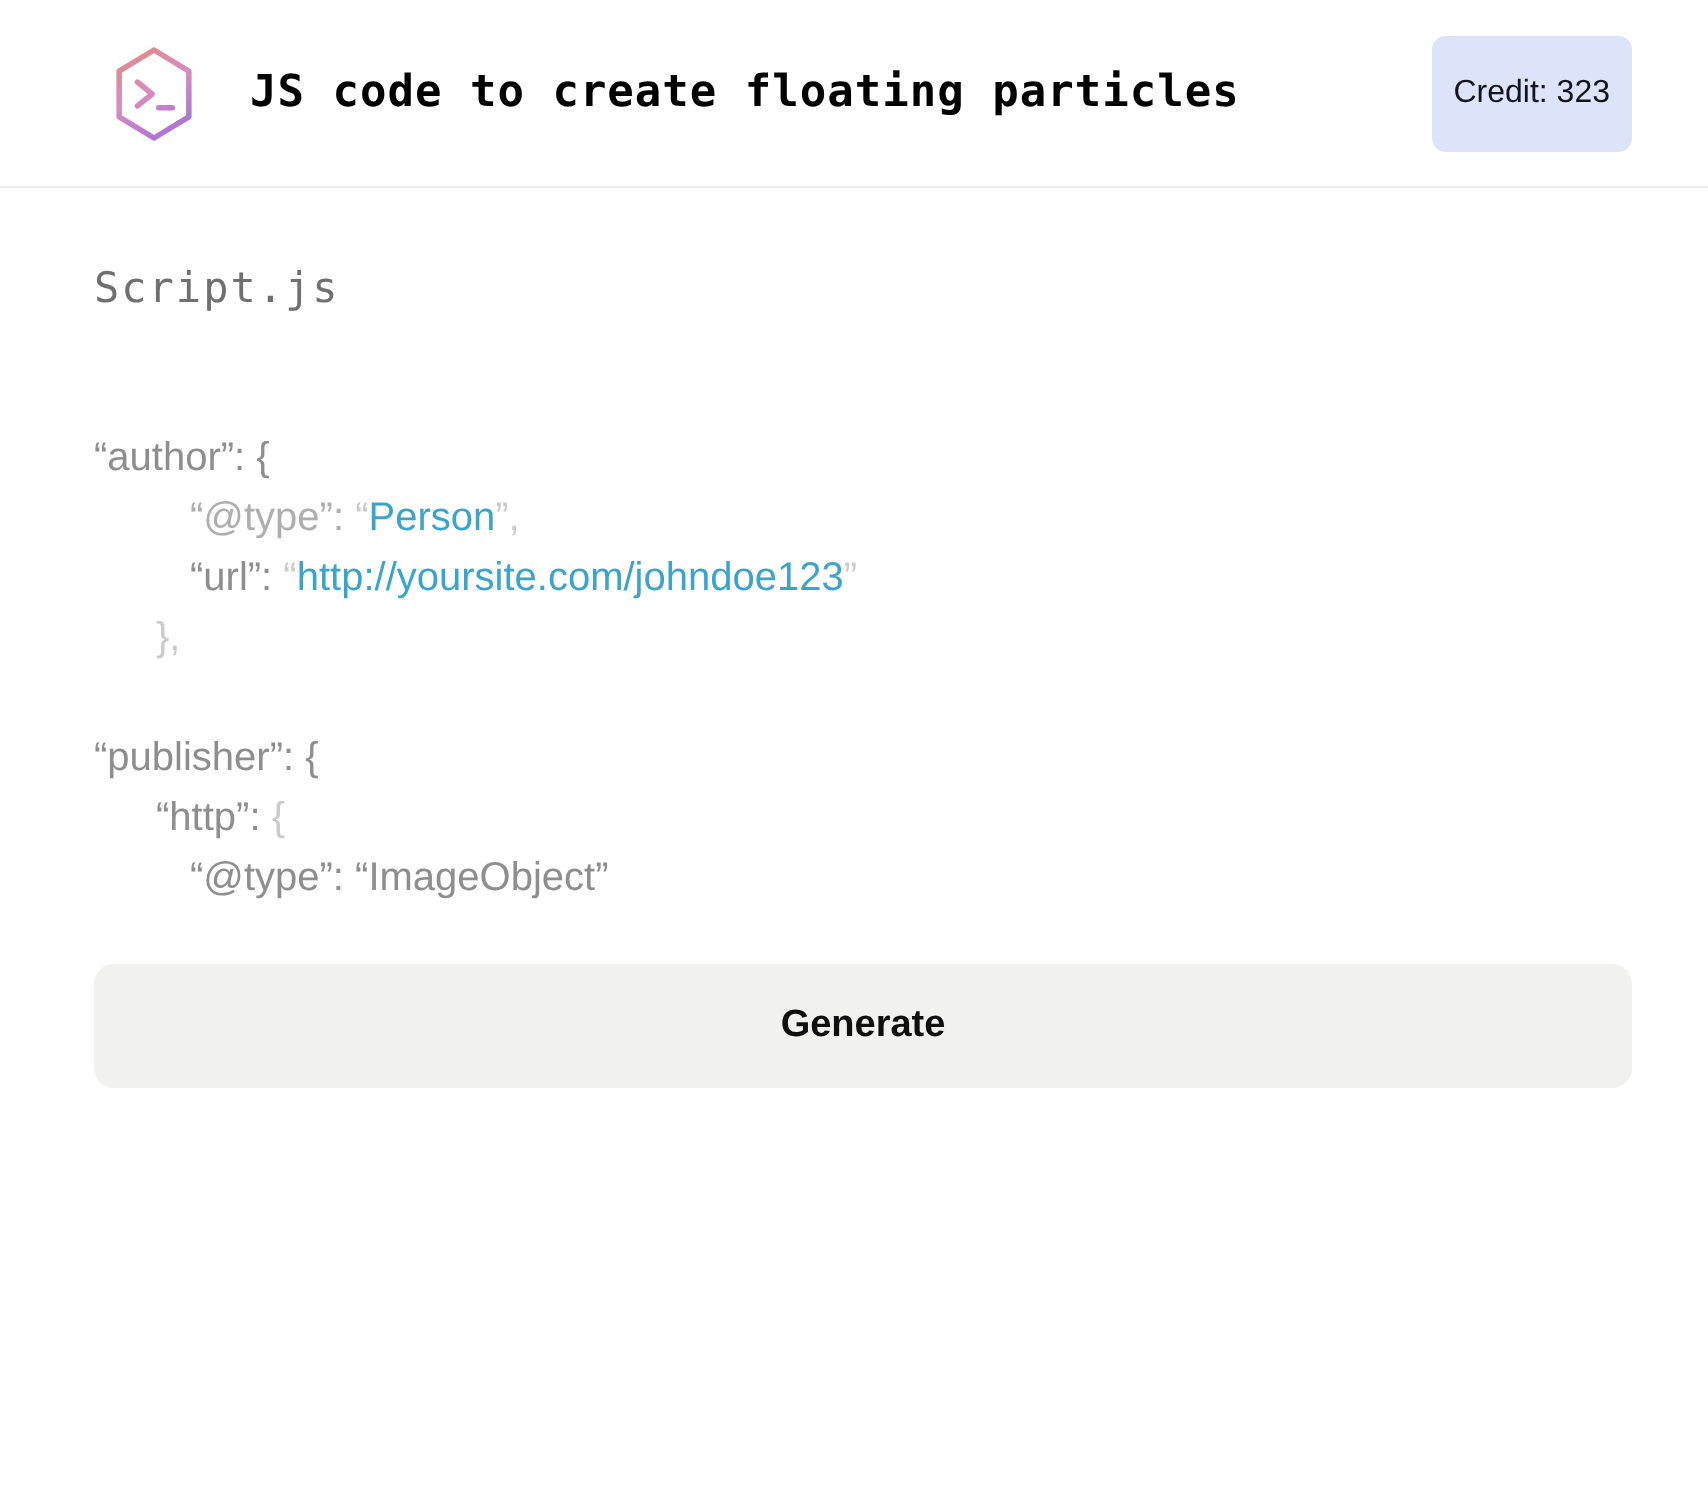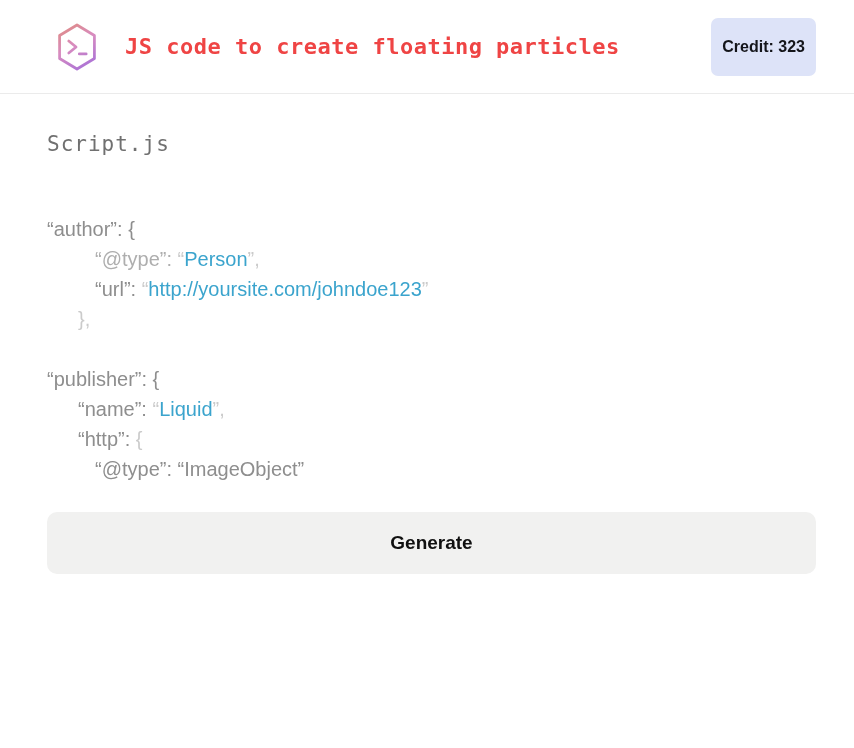--- a/index.html
+++ b/index.html
@@ -20,30 +20,30 @@
     padding: 0 38px 0 55px;
     border-bottom: 1px solid #ebebeb;
     background: #ffffff;
   }
   .logo { width: 44px; height: 50px; flex: 0 0 auto; display: block; }
   .header-title {
     font-family: "DejaVu Sans Mono", monospace;
     font-weight: bold;
     font-size: 22px;
     letter-spacing: 0.5px;
-    color: #ef4444;
+    color: #000000;
     margin-left: 26px;
     white-space: nowrap;
     flex: 1 1 auto;
   }
   .credit-badge {
     background: var(--badge-bg, #dde3f8);
     color: #14151a;
     font-size: 16px;
-    font-weight: bold;
+    font-weight: normal;
     padding: 20px 11px;
     border-radius: 7px;
     white-space: nowrap;
     flex: 0 0 auto;
   }
 
   
   .main { padding: 0 38px 0 47px; }
   .filename {
     font-family: "DejaVu Sans Mono", monospace;
@@ -102,18 +102,17 @@
 <div class="main">
   <div class="filename">Script.js</div>
   <div class="code-block" id="code-block">
       <div class="code-line" style="padding-left: 0px;"></div>
       <div class="code-line" style="padding-left: 0px;"><span class="seg-key">“author”</span><span class="seg-key">: </span><span class="seg-key">{</span></div>
       <div class="code-line" style="padding-left: 48px;"><span class="seg-keylight">“@type”</span><span class="seg-keylight">: </span><span class="seg-muted">“</span><span class="seg-value">Person</span><span class="seg-muted">”</span><span class="seg-muted">,</span></div>
       <div class="code-line" style="padding-left: 48px;"><span class="seg-key">“url”</span><span class="seg-key">: </span><span class="seg-muted">“</span><span class="seg-value">http://yoursite.com/johndoe123</span><span class="seg-muted">”</span></div>
       <div class="code-line" style="padding-left: 31px;"><span class="seg-muted">},</span></div>
       <div class="code-line" style="padding-left: 0px;"></div>
       <div class="code-line" style="padding-left: 0px;"><span class="seg-key">“publisher”</span><span class="seg-key">: </span><span class="seg-key">{</span></div>
-      <div class="code-line" style="padding-left: 31px;"><span class="seg-key">“name”</span><span class="seg-key">: </span><span class="seg-muted">“</span><span class="seg-value">Liquid</span><span class="seg-muted">”</span><span class="seg-muted">,</span></div>
       <div class="code-line" style="padding-left: 31px;"><span class="seg-key">“http”</span><span class="seg-key">: </span><span class="seg-muted">{</span></div>
       <div class="code-line" style="padding-left: 48px;"><span class="seg-key">“@type”: “ImageObject”</span></div>
     </div>
   <button class="generate-btn">Generate</button>
 </div>
 
 </body></html>

